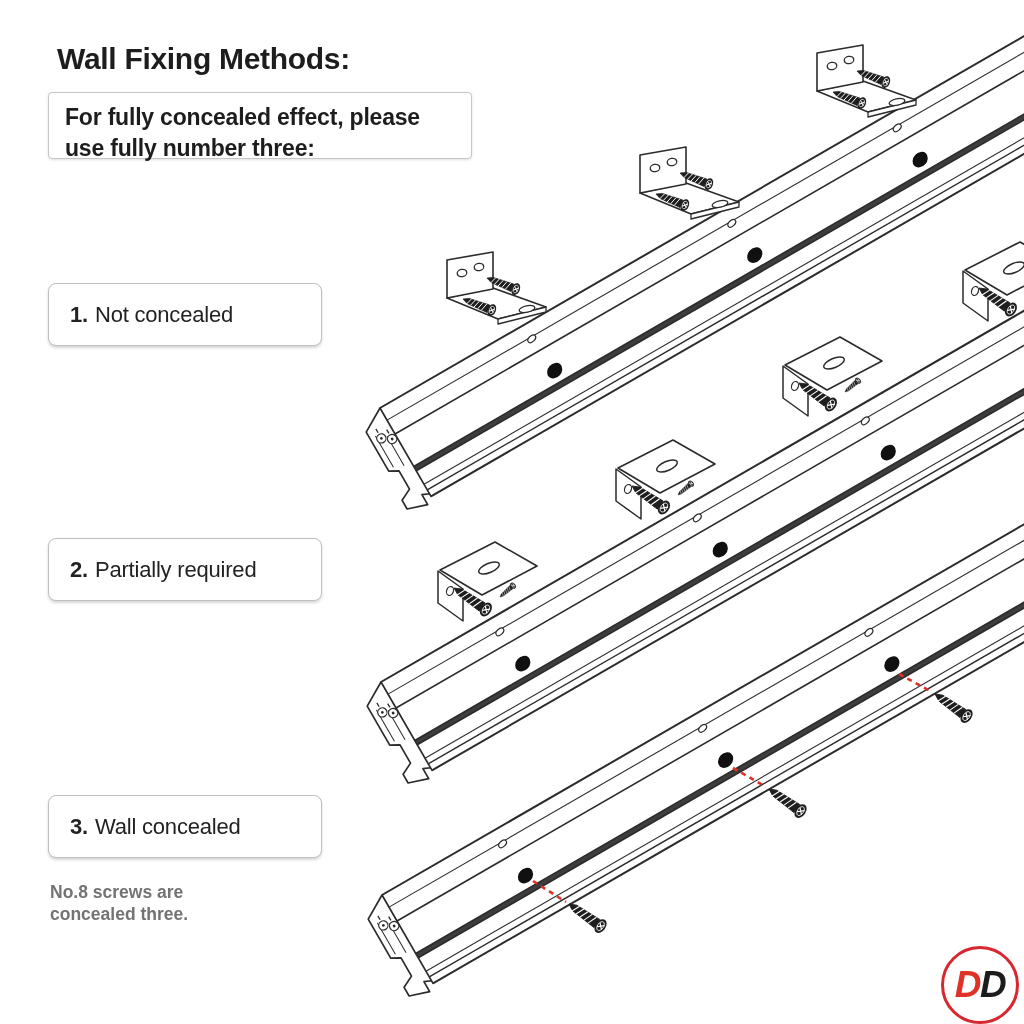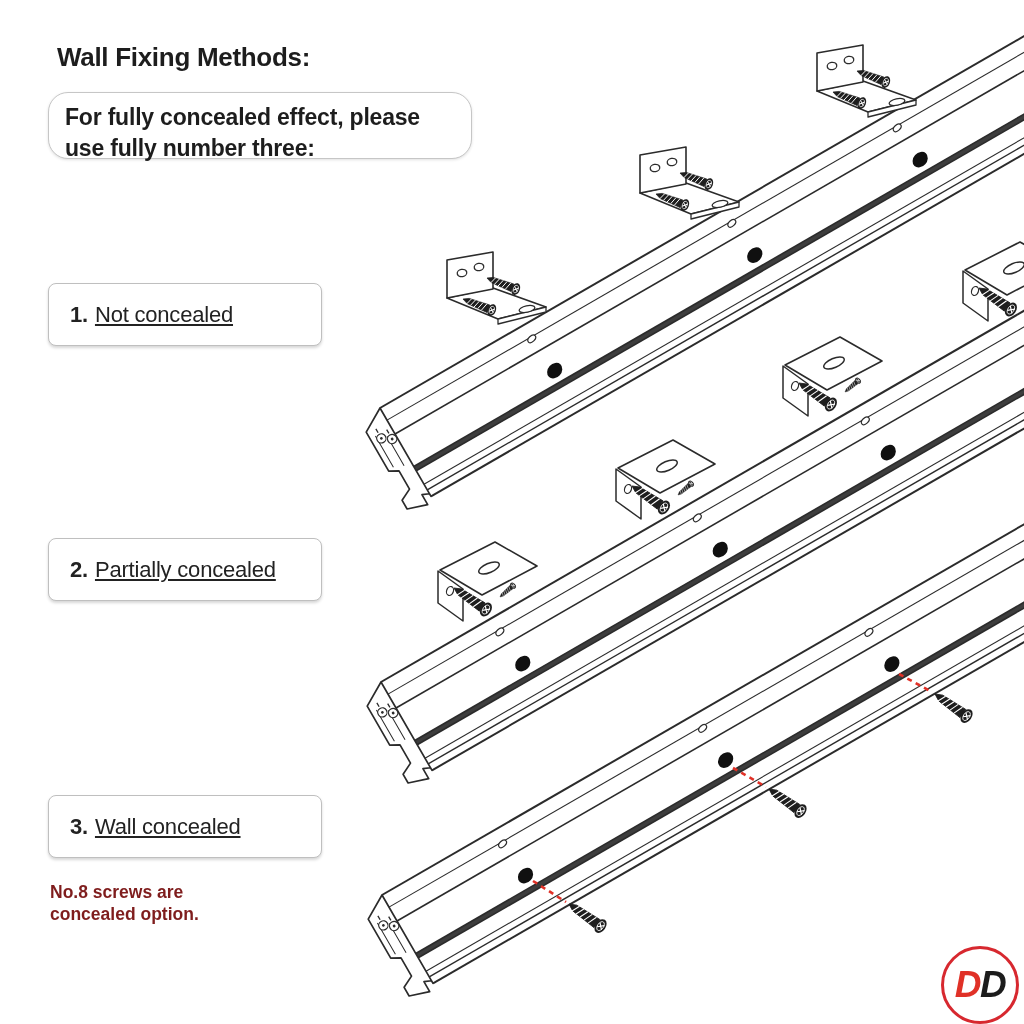--- a/index.html
+++ b/index.html
@@ -4,42 +4,42 @@
 <style>
   html,body{margin:0;padding:0;background:#ffffff;}
   .stage{
     position:relative;width:1024px;height:1024px;background:#ffffff;
     font-family:"Liberation Sans", sans-serif;color:#1f1f1f;overflow:hidden;
   }
   .diagram-svg{position:absolute;left:0;top:0;width:1024px;height:1024px;}
 
   .page-title{
     position:absolute;left:57px;top:42px;
-    font-size:26px;font-weight:bold;letter-spacing:-0.3px;color:#1d1d1d;
+    font-size:30px;font-weight:bold;letter-spacing:-0.3px;color:#1d1d1d;
   }
   .info-box{
     position:absolute;left:48px;top:92px;width:424px;height:67px;
-    box-sizing:border-box;background:#fff;border:1.5px solid #c6c6c6;border-radius:20px;
+    box-sizing:border-box;background:#fff;border:1.5px solid #c6c6c6;border-radius:4px;
     box-shadow:0 1px 3px rgba(0,0,0,0.12);
     padding:9px 16px 0 16px;
     font-size:23px;font-weight:bold;line-height:31px;color:#1d1d1d;letter-spacing:-0.2px;
   }
   .method-box{
     position:absolute;left:48px;width:274px;height:63px;
     box-sizing:border-box;background:#fff;border:1.5px solid #bfbfbf;border-radius:8px;
     box-shadow:0 2px 3px rgba(0,0,0,0.16);
     display:flex;align-items:center;padding-left:21px;
     font-size:22px;color:#222;letter-spacing:-0.2px;
   }
   .method-box .num{font-weight:bold;margin-right:7px;}
-  .method-box .lbl{font-weight:normal;text-decoration:underline;}
+  .method-box .lbl{font-weight:normal;}
   #method-1{top:283px;} #method-2{top:538px;} #method-3{top:795px;}
   .note{
     position:absolute;left:50px;top:881px;width:220px;
-    font-size:17.5px;font-weight:bold;line-height:22px;color:#7f1d1d;
+    font-size:17.5px;font-weight:bold;line-height:22px;color:#737373;
   }
   .logo{
     position:absolute;left:941px;top:946px;width:78px;height:78px;
     box-sizing:border-box;border:3.5px solid #d7282f;border-radius:50%;
     background:#fff;display:flex;align-items:center;justify-content:center;
     font-size:37px;font-weight:bold;font-style:italic;letter-spacing:-1.5px;
   }
   .logo .d1{color:#e03127;}
   .logo .d2{color:#1c1c1c;}
 </style>
@@ -172,30 +172,30 @@
     <div>For fully concealed effect, please</div>
     <div>use fully number three:</div>
   </div>
 
   <div class="method-box" id="method-1">
     <span class="num">1.</span>
     <span class="lbl">Not concealed</span>
   </div>
   <div class="method-box" id="method-2">
     <span class="num">2.</span>
-    <span class="lbl">Partially concealed</span>
+    <span class="lbl">Partially required</span>
   </div>
   <div class="method-box" id="method-3">
     <span class="num">3.</span>
     <span class="lbl">Wall concealed</span>
   </div>
 
   <div class="note">
     <div>No.8 screws are</div>
-    <div>concealed option.</div>
+    <div>concealed three.</div>
   </div>
 
   <div class="logo">
     <span class="d1">D</span>
     <span class="d2">D</span>
   </div>
 
 </div>
 
 </body></html>

